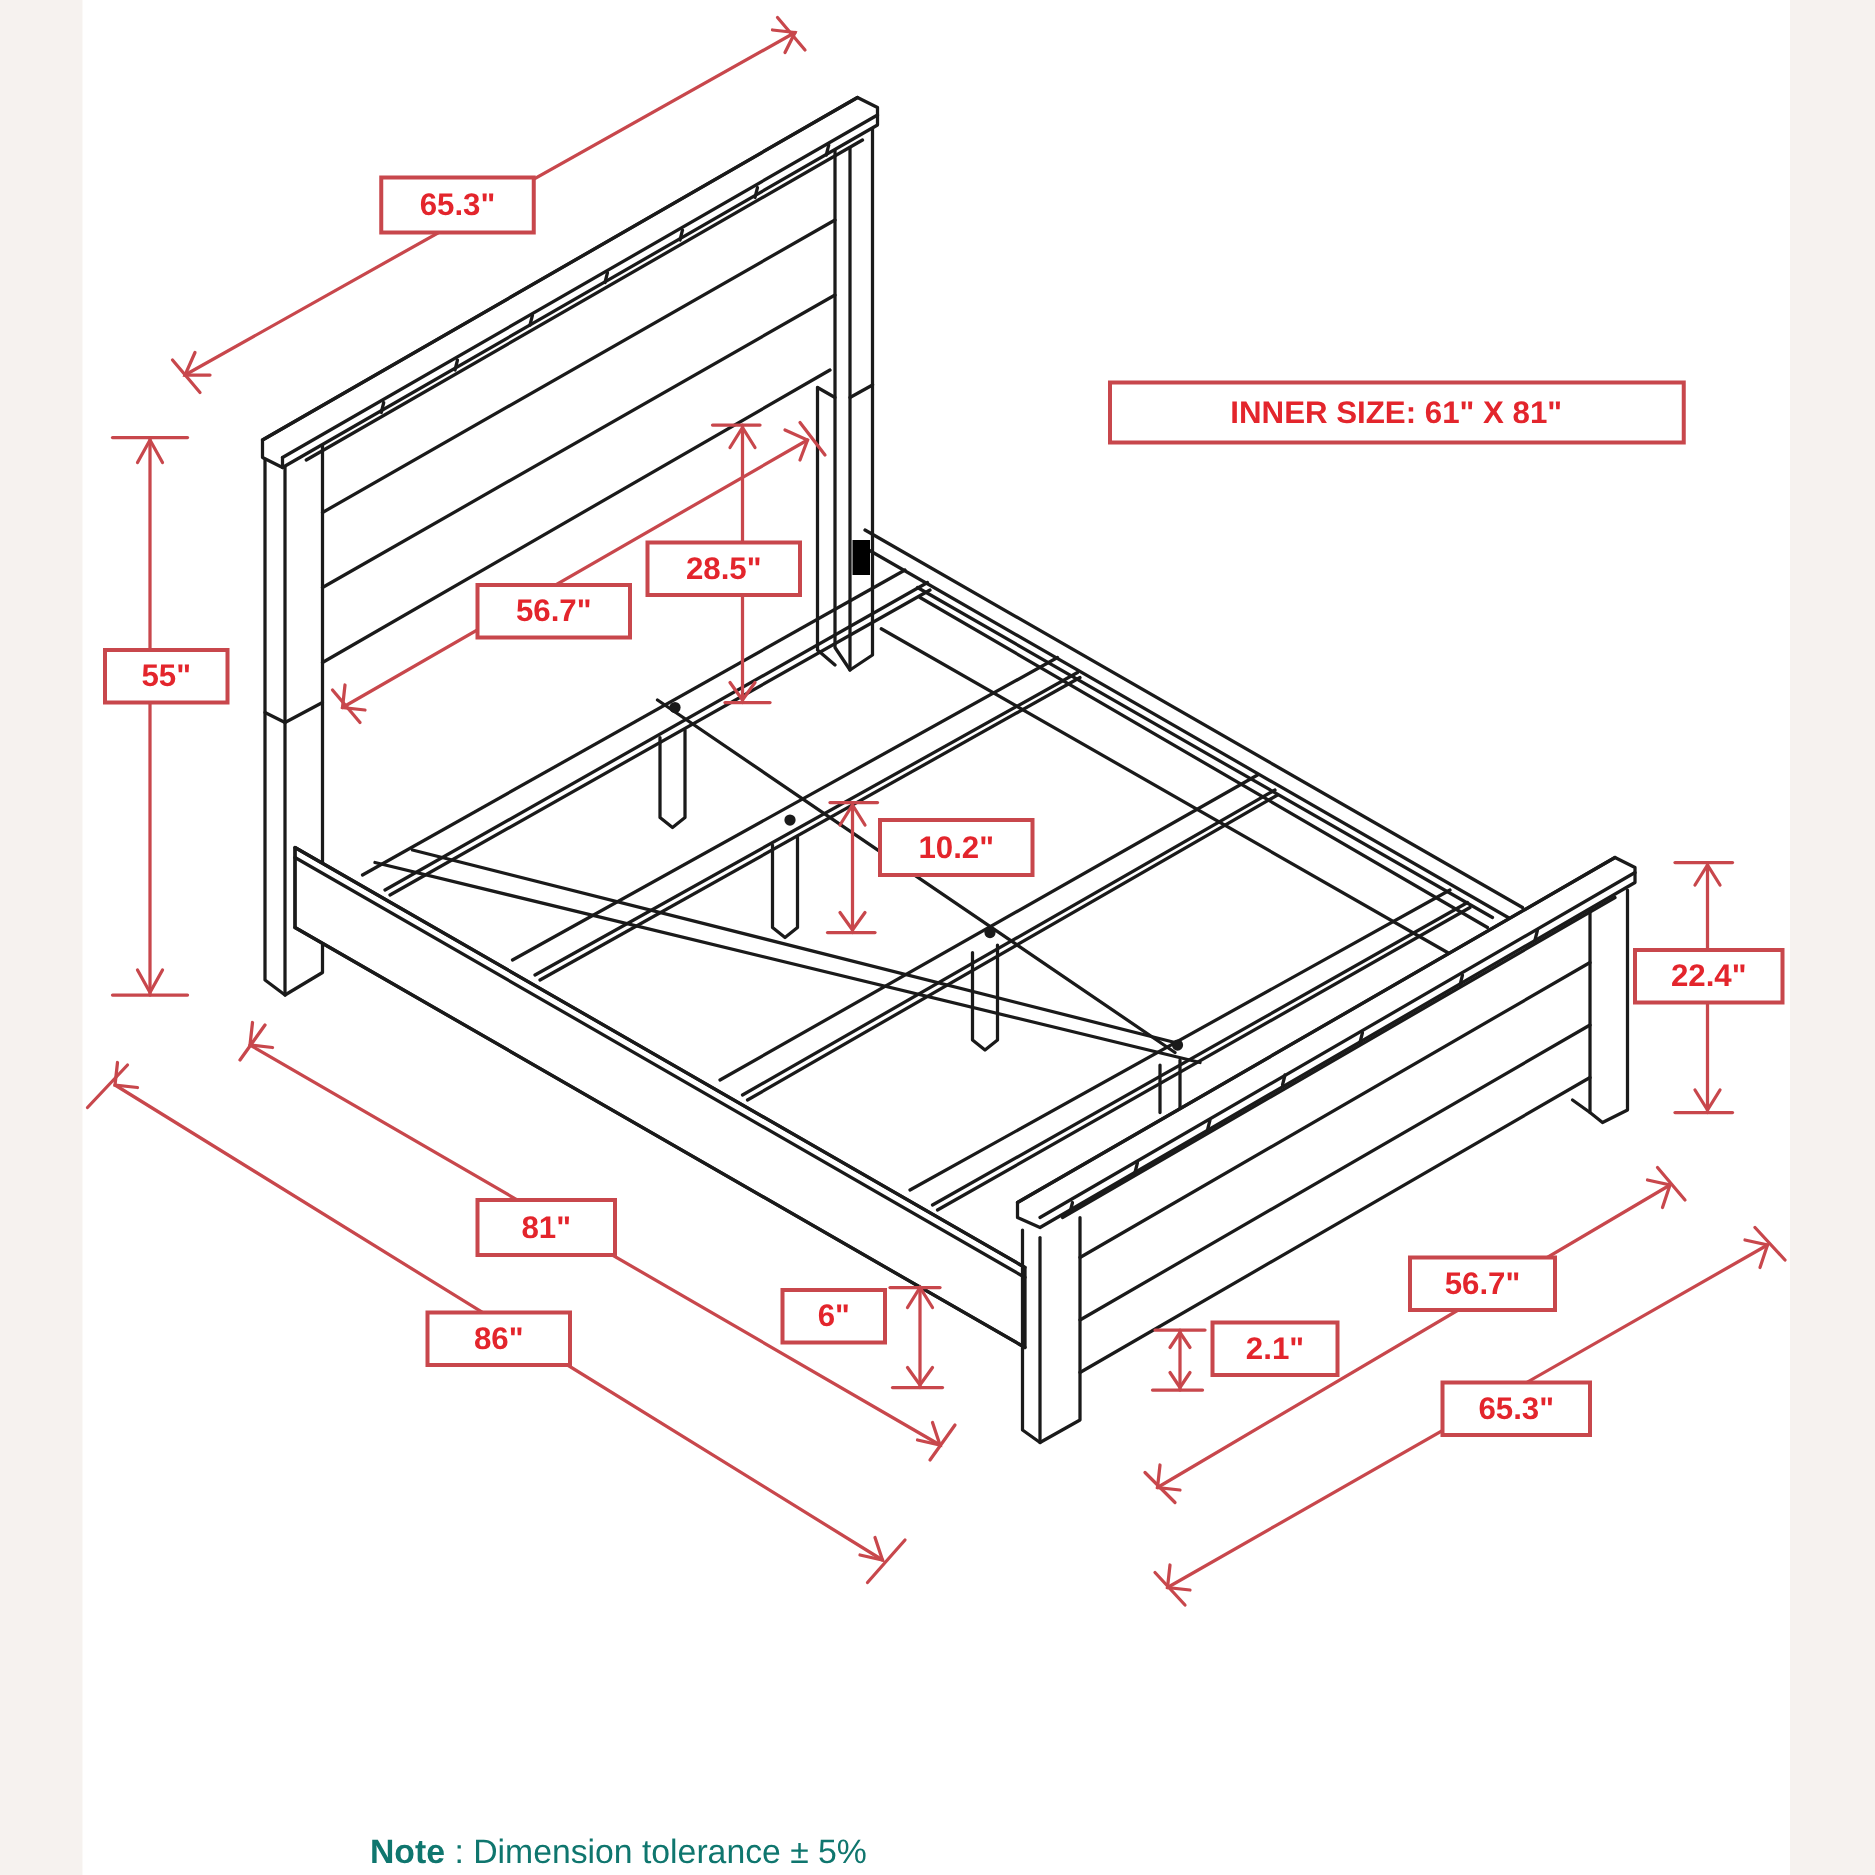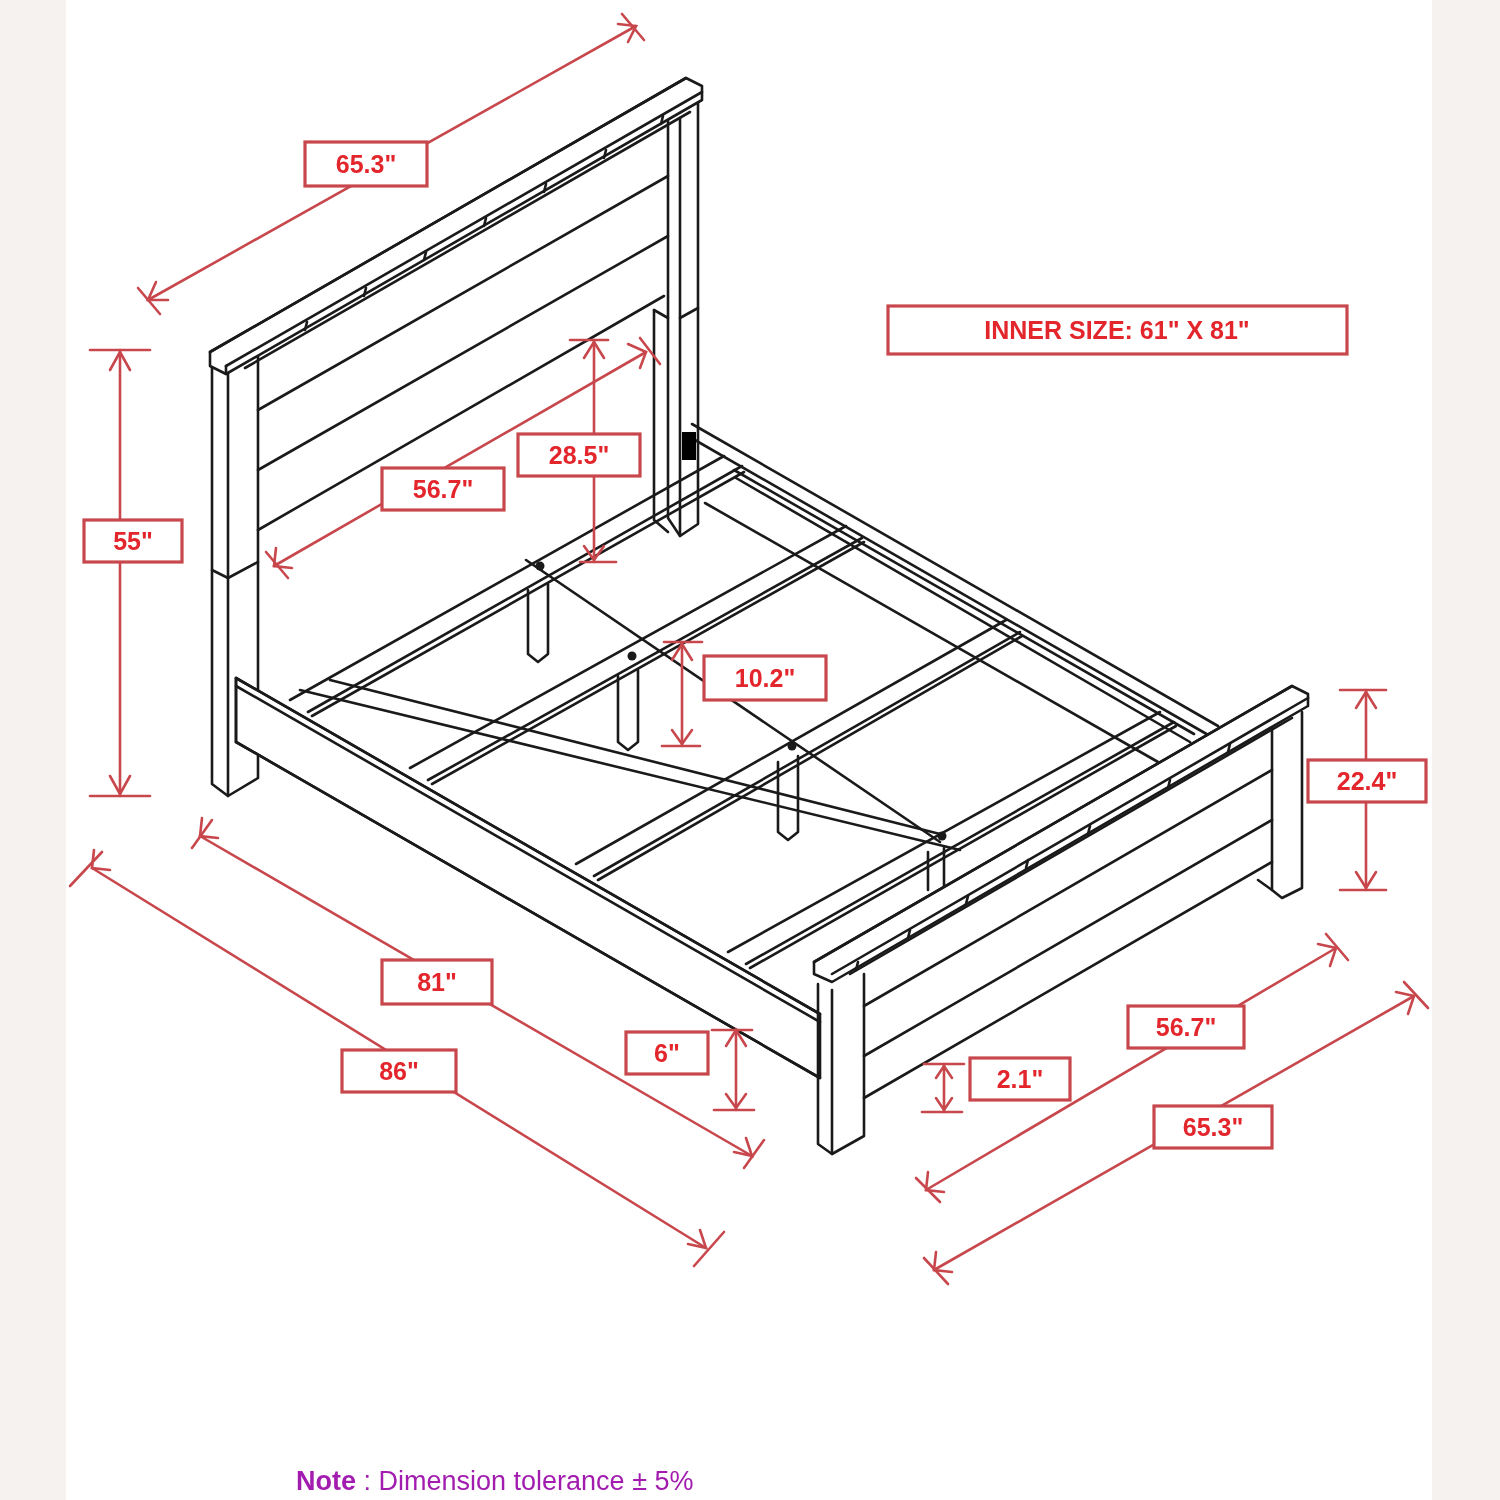--- a/index.html
+++ b/index.html
@@ -19,21 +19,21 @@
   .bed .fill-white { fill: #ffffff; }
   .bed .dot { fill: #1a1a1a; stroke: none; }
   .dim line, .dim polyline { stroke: #c8474c; stroke-width: 2.6; fill: none; stroke-linecap: round; }
   .lbl rect { fill: #ffffff; stroke: #c8474c; stroke-width: 3.2; }
   .lbl text {
     fill: #e3252c; font-family: "Liberation Sans", sans-serif; font-weight: 700;
     font-size: 25px; text-anchor: middle; dominant-baseline: central;
   }
   .footnote {
     position: absolute; left: 296px; top: 1466px;
-    font-family: "Liberation Sans", sans-serif; font-size: 27px; color: #a21caf;
+    font-family: "Liberation Sans", sans-serif; font-size: 27px; color: #0f766e;
     white-space: nowrap;
   }
   .footnote .b { font-weight: 700; }
 </style>
 </head>
 <body>
 
 <div class="sheet"></div>
 
 <svg class="drawing" width="1500" height="1500" viewBox="0 0 1500 1500">

